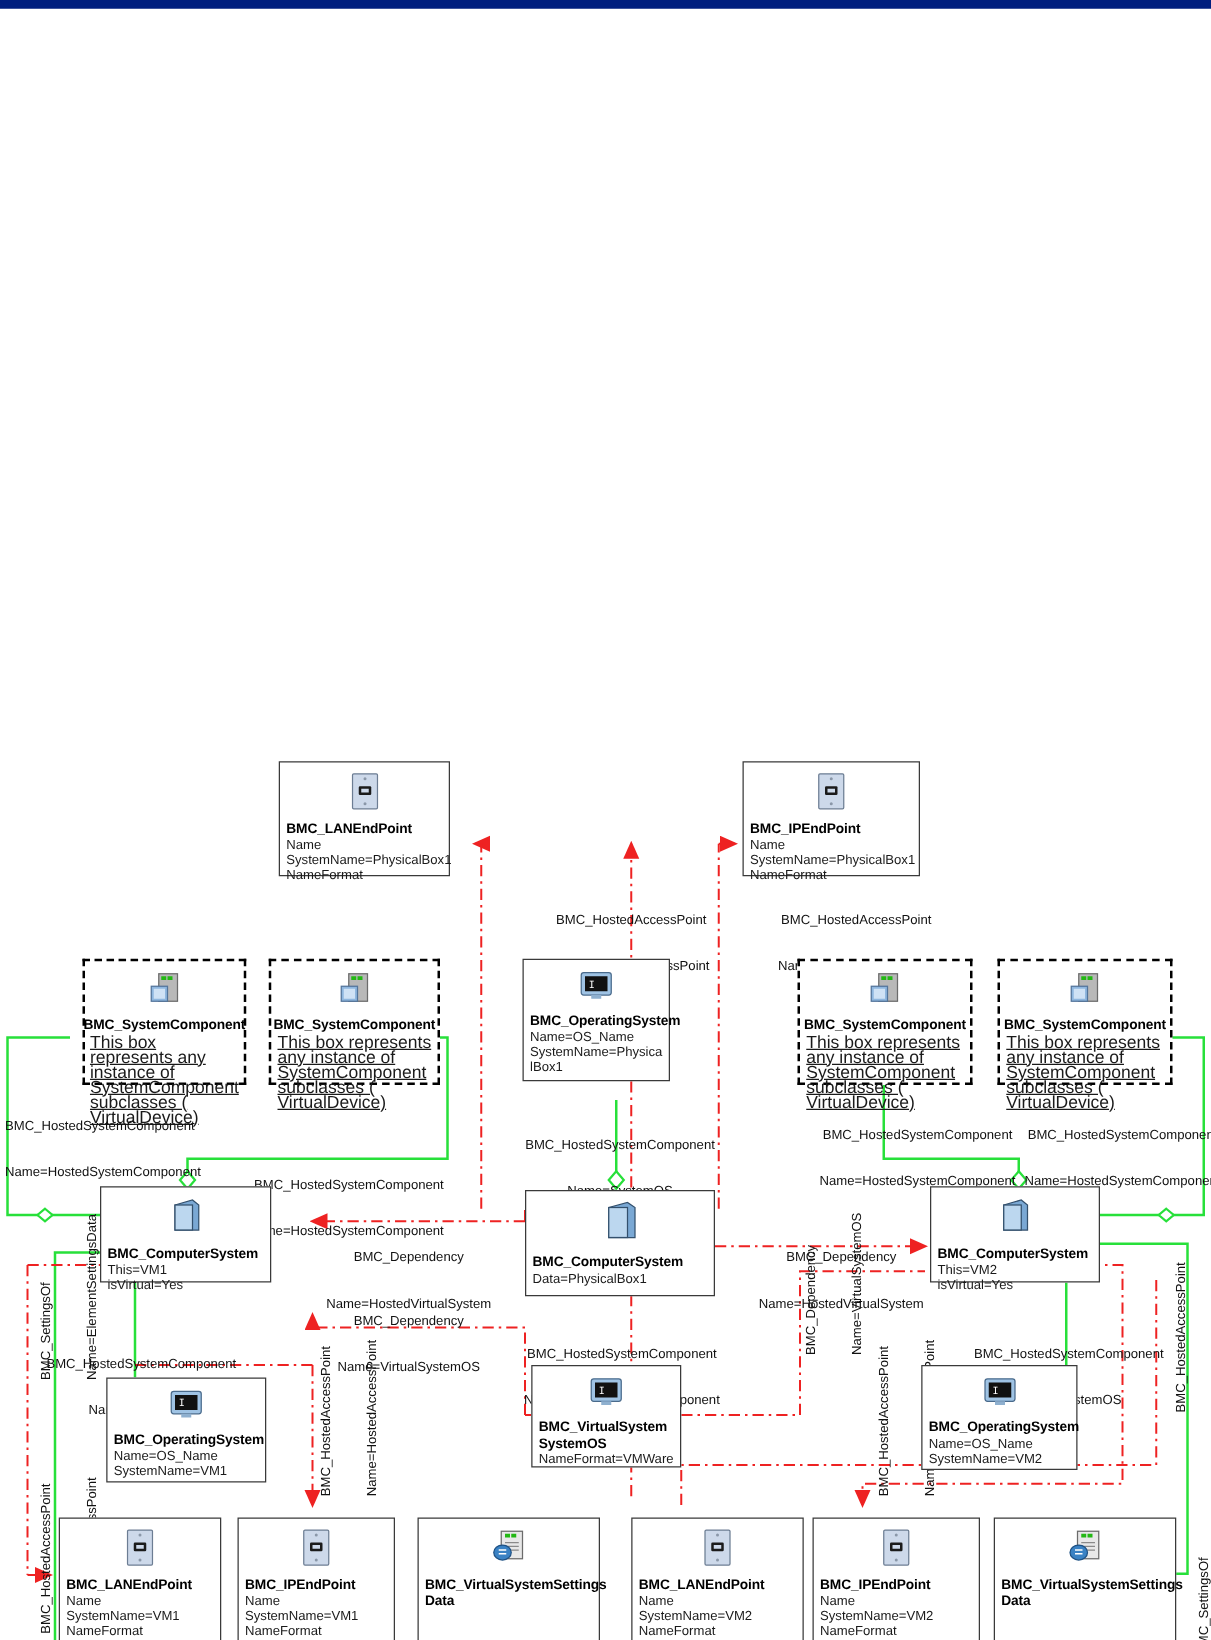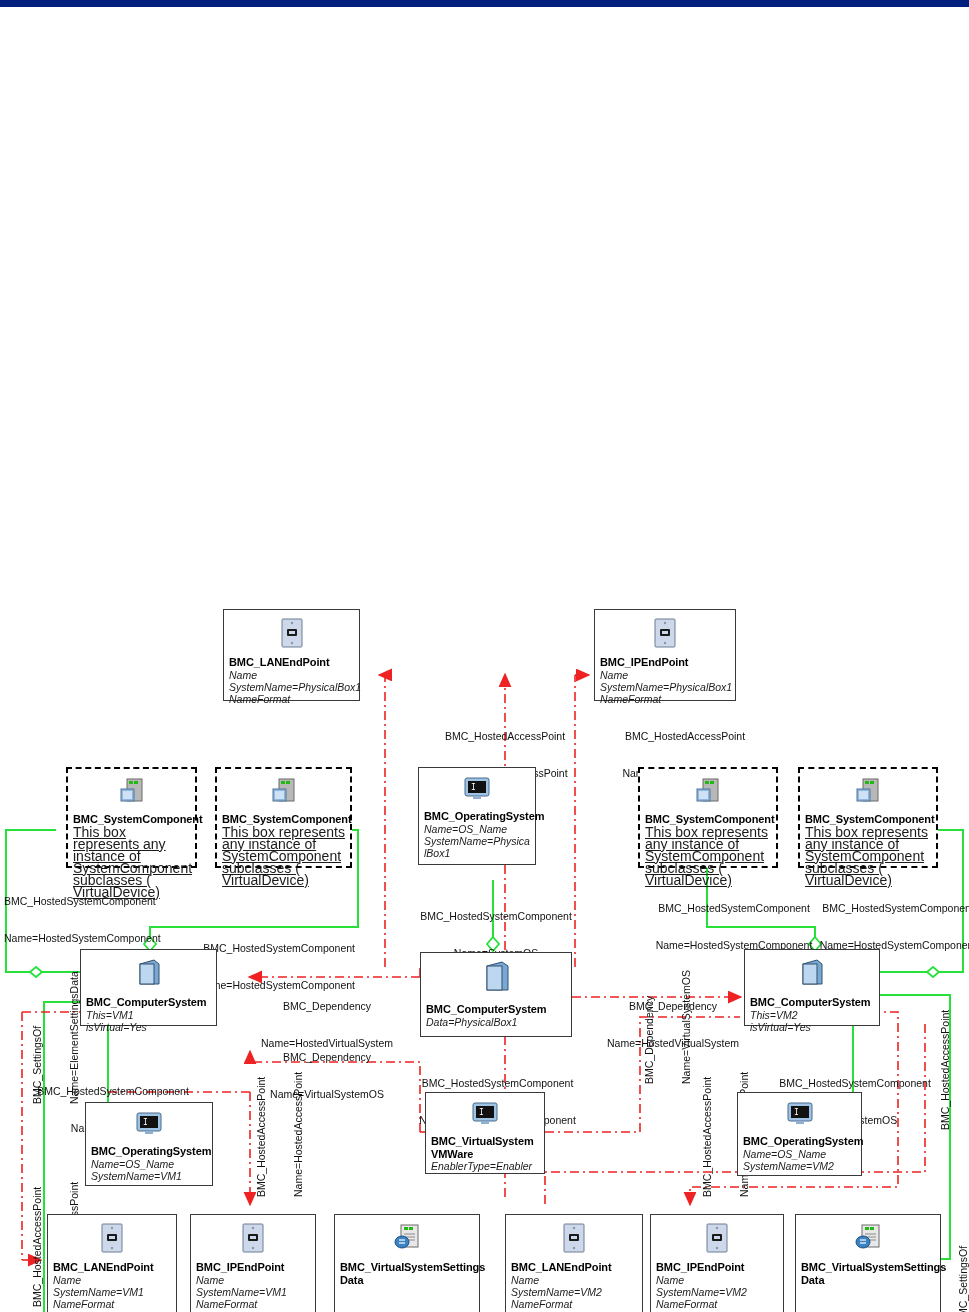--- a/index.html
+++ b/index.html
@@ -20,28 +20,28 @@
 
   .node {
     position: absolute;
     border: 1px solid #3a3a3a;
     background: #ffffff;
     padding: 4px 5px 4px 5px;
     display: flex;
     flex-direction: column;
     align-items: stretch;
   }
-  .node.dashed { border: 2px dashed #000000; }
+  .node.dashed { border: 2px dashed #000000; align-items: center; }
   .node .icon { align-self: center; margin: 4px 0 4px 0; }
   .node .title {
     font-weight: bold; font-size: 11px; color: #000; line-height: 12.5px;
     letter-spacing: -0.1px;
   }
   .node .attrs { font-size: 10.5px; color: #1a1a1a; line-height: 12.2px; }
-  .node .attrs div { white-space: normal; font-style: italic; }
+  .node .attrs div { white-space: normal; }
   .node .desc { font-size: 14px; color: #1a1a1a; line-height: 12px; text-decoration: underline; }
 
   .elabel {
     position: absolute;
     font-size: 10.5px;
     color: #111;
     line-height: 12.4px;
     white-space: pre;
   }
   .elabel.center { text-align: center; }
@@ -378,23 +378,23 @@
 
   <div class="node" style="left:425px; top:1080px; width:120px; height:82px;">
     <span class="icon">
       <svg width="28" height="26" viewBox="0 0 28 26">
           <rect x="2" y="2" width="24" height="18" rx="2" fill="#9fc3e4" stroke="#4a6b8c"></rect>
           <rect x="5" y="5" width="18" height="12" fill="#111"></rect>
           <text x="8" y="14" font-size="8" fill="#fff" font-family="monospace">I</text>
           <rect x="10" y="20" width="8" height="3" fill="#8fb0cf"></rect>
         </svg>
     </span>
-    <div class="title">BMC_VirtualSystem VMWare</div>
-    <div class="attrs">
-      <div>EnablerType=Enabler</div>
+    <div class="title">BMC_VirtualSystem SystemOS</div>
+    <div class="attrs">
+      <div>NameFormat=VMWare</div>
     </div>
   </div>
 
   <div class="node" style="left:737px; top:1080px; width:125px; height:84px;">
     <span class="icon">
       <svg width="28" height="26" viewBox="0 0 28 26">
           <rect x="2" y="2" width="24" height="18" rx="2" fill="#9fc3e4" stroke="#4a6b8c"></rect>
           <rect x="5" y="5" width="18" height="12" fill="#111"></rect>
           <text x="8" y="14" font-size="8" fill="#fff" font-family="monospace">I</text>
           <rect x="10" y="20" width="8" height="3" fill="#8fb0cf"></rect>

